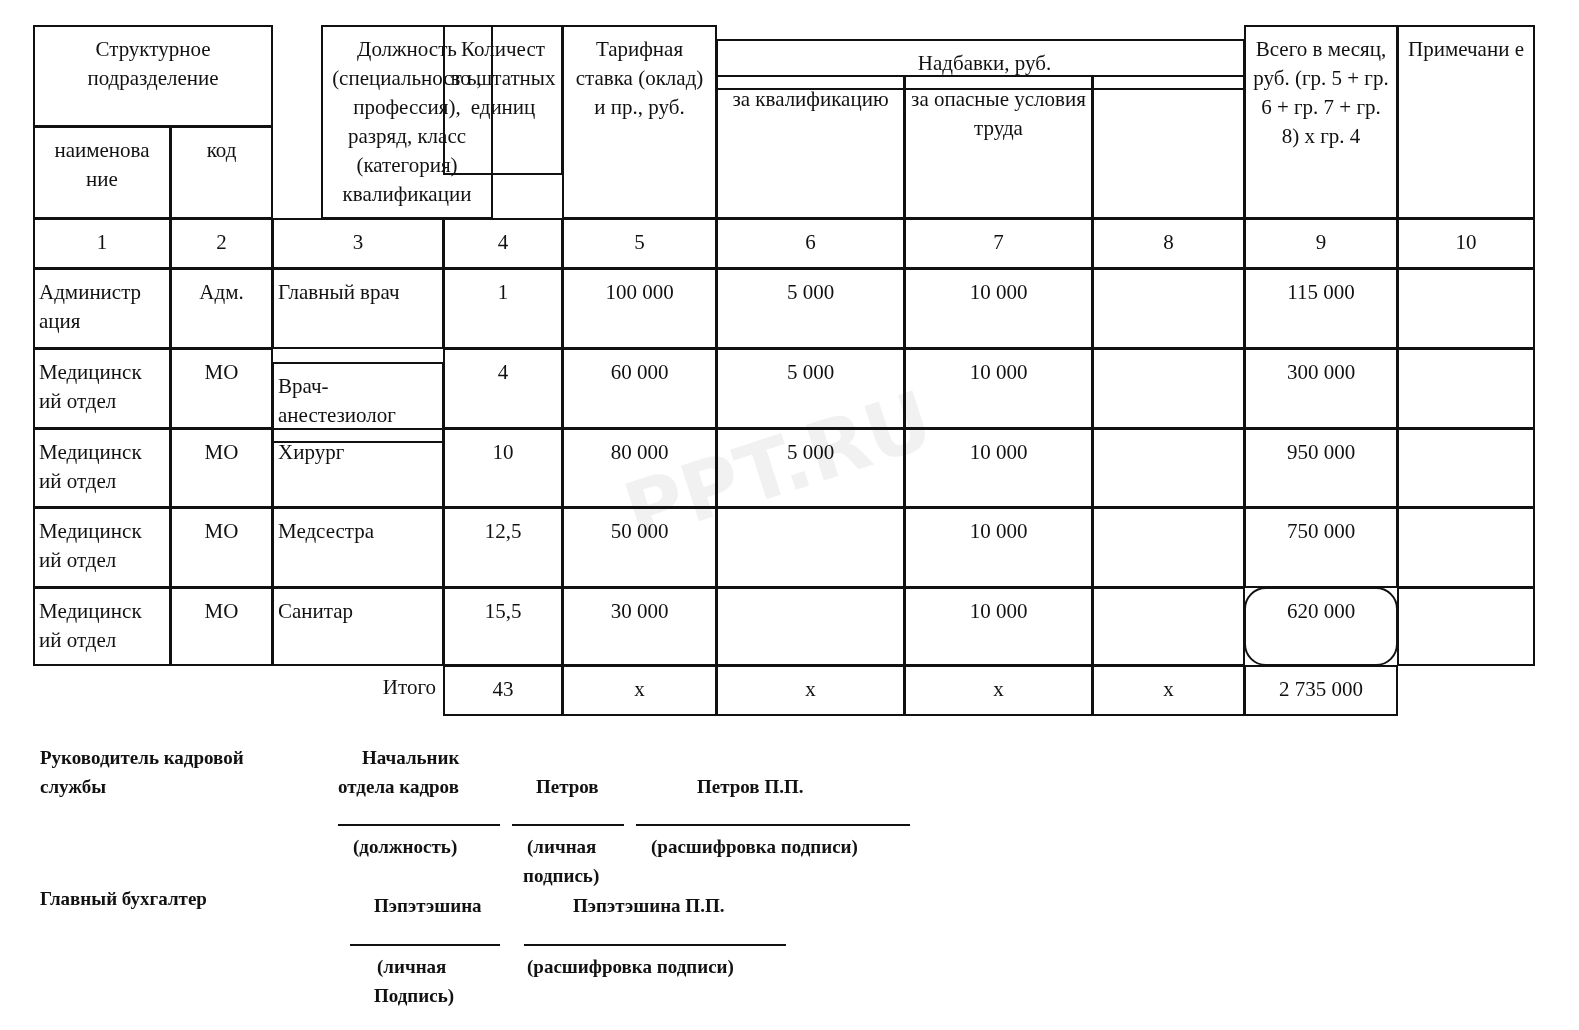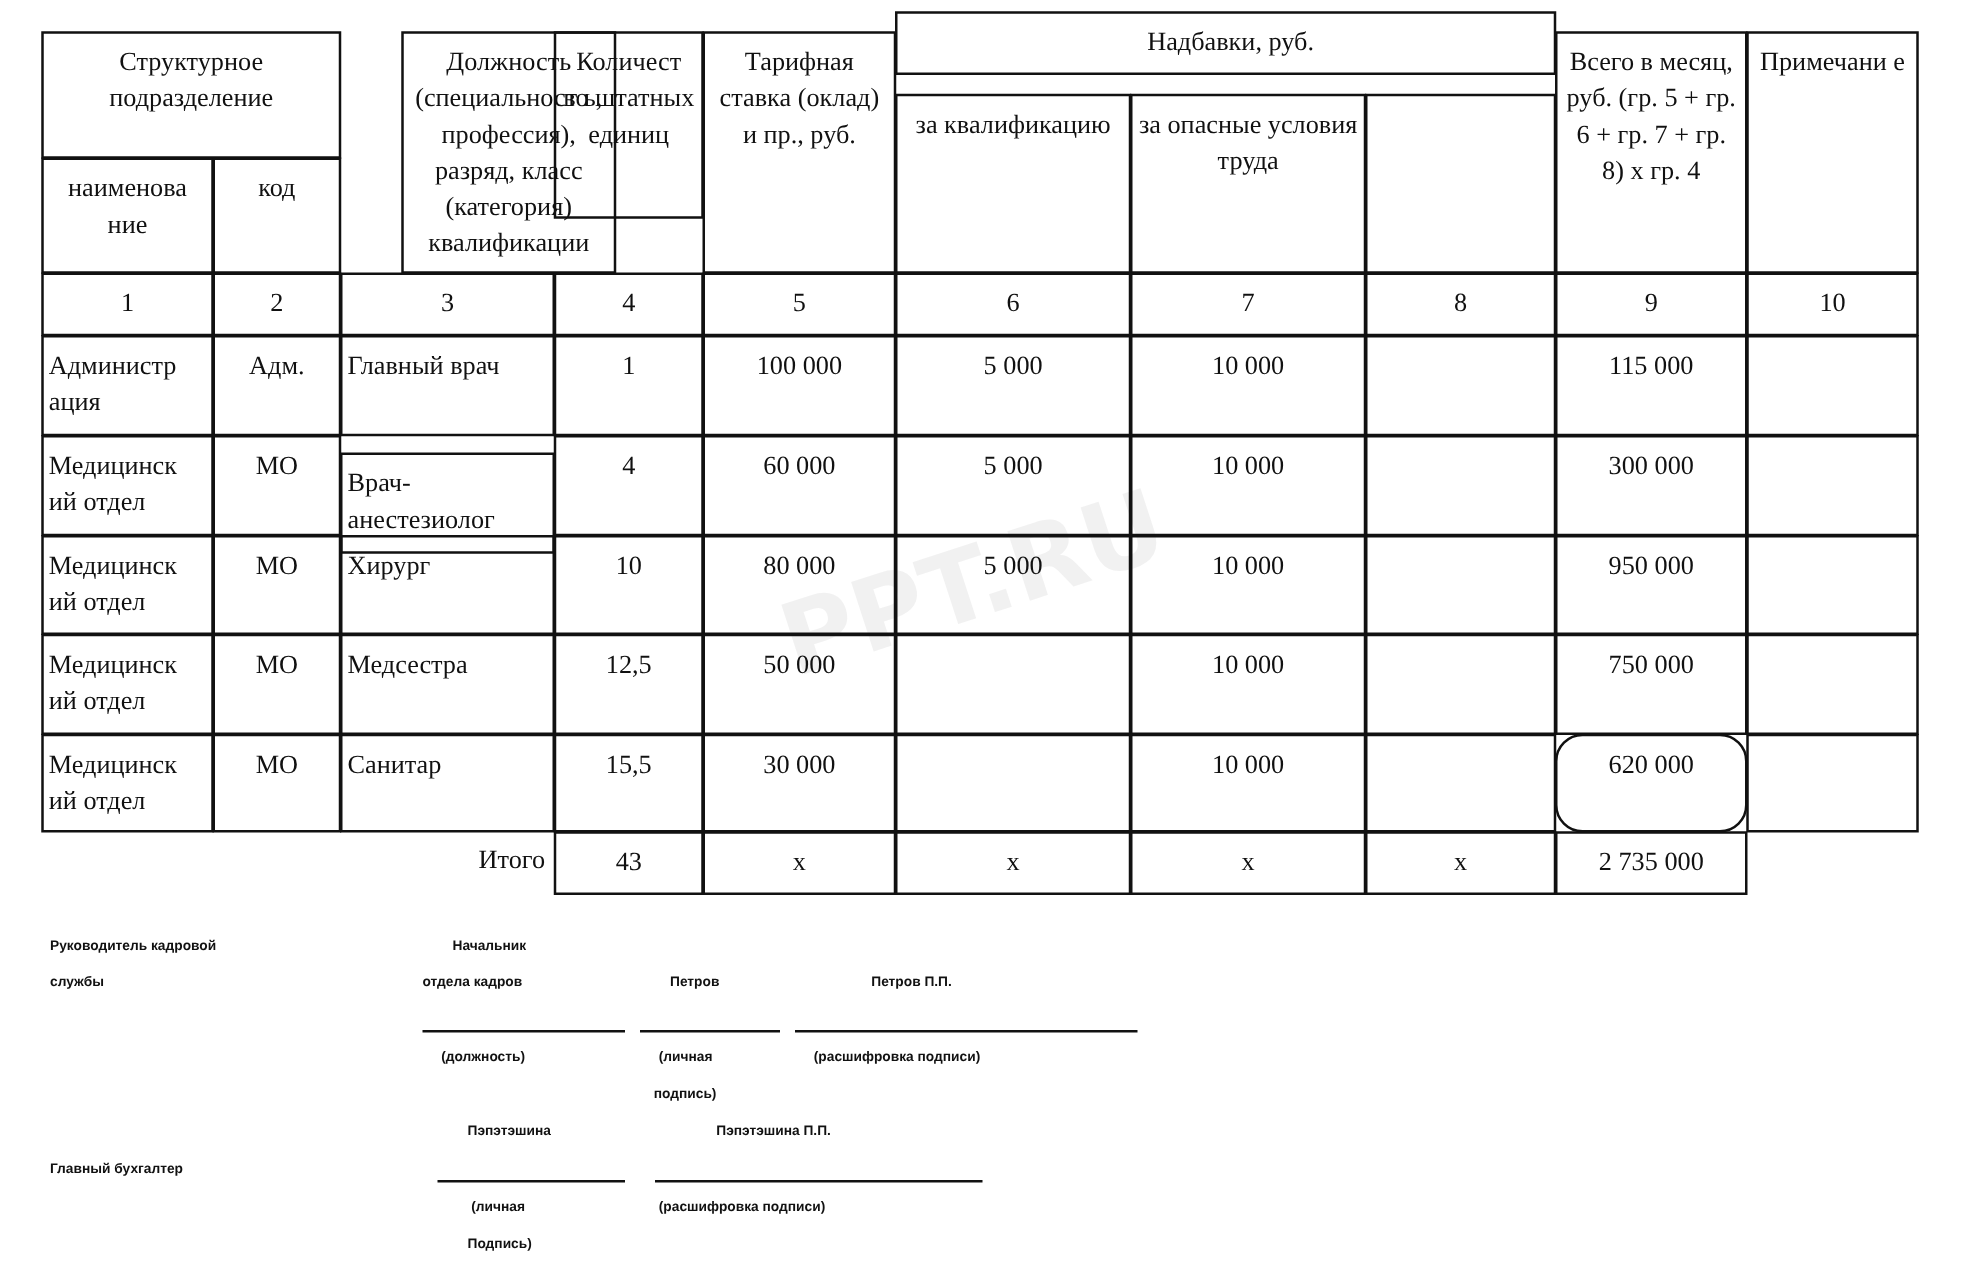--- a/index.html
+++ b/index.html
@@ -2,38 +2,38 @@
 <html><head>
 <meta charset="utf-8">
 <style>
   html, body { margin:0; padding:0; background:#fff; }
   body { width:1579px; height:1030px; position:relative; overflow:hidden; color:#111; }
   .tbl { position:absolute; left:0; top:0; }
   .c { position:absolute; box-sizing:border-box; border:2px solid #111; margin-left:-1px; margin-top:-1px;
        font-family:"Liberation Serif", serif; font-size:21px; line-height:29px; text-align:center; padding:8px 4px 0 4px; overflow:hidden; }
   .l { text-align:left; }
   .nb { border:none; }
-  .mono { position:absolute; font-family:Liberation Sans, sans-serif; font-weight:bold; font-size:11px; line-height:29px; white-space:nowrap; }
+  .mono { position:absolute; font-family:Liberation Serif, serif; font-weight:bold; font-size:19px; line-height:29px; white-space:nowrap; }
   .line { position:absolute; height:2px; background:#111; }
   .wm { position:absolute; left:620px; top:420px; font-family:"DejaVu Sans", sans-serif; font-weight:bold; font-size:80px; color:rgba(200,200,200,0.25); transform:rotate(-18deg); }
 </style>
 </head>
 <body>
 
 <div class="wm">PPT.RU</div>
 
 <div class="tbl">
 
   <div class="c" style="left:34px;top:26px;width:240px;height:102px;">Структурное подразделение</div>
   <div class="c" style="left:34px;top:127px;width:138px;height:93px;">наименова ние</div>
   <div class="c" style="left:171px;top:127px;width:103px;height:93px;">код</div>
   <div class="c" style="left:273px;top:26px;width:172px;height:194px;margin-left:48px;">Должность (специальност ь, профессия), разряд, класс (категория) квалификации</div>
   <div class="c" style="left:444px;top:26px;width:120px;height:150px;">Количест во штатных единиц</div>
   <div class="c" style="left:563px;top:26px;width:155px;height:194px;">Тарифная ставка (оклад) и пр., руб.</div>
-  <div class="c" style="left:717px;top:10px;width:529px;height:51px;padding-left:12px;">Надбавки, руб.</div>
+  <div class="c" style="left:717px;top:40px;width:529px;height:51px;padding-left:12px;">Надбавки, руб.</div>
   <div class="c" style="left:717px;top:76px;width:189px;height:144px;">за квалификацию</div>
   <div class="c" style="left:905px;top:76px;width:189px;height:144px;">за опасные условия труда</div>
   <div class="c" style="left:1093px;top:76px;width:153px;height:144px;"></div>
   <div class="c" style="left:1245px;top:26px;width:154px;height:194px;">Всего в месяц, руб. (гр. 5 + гр. 6 + гр. 7 + гр. 8) х гр. 4</div>
   <div class="c" style="left:1398px;top:26px;width:138px;height:194px;">Примечани е</div>
 
   <div class="c" style="left:34px;top:219px;width:138px;height:51px;">1</div>
   <div class="c" style="left:171px;top:219px;width:103px;height:51px;">2</div>
   <div class="c" style="left:273px;top:219px;width:172px;height:51px;">3</div>
   <div class="c" style="left:444px;top:219px;width:120px;height:51px;">4</div>
@@ -118,19 +118,19 @@
   <div class="line" style="left:338px;top:824px;width:162px;"></div>
   <div class="line" style="left:512px;top:824px;width:112px;"></div>
   <div class="line" style="left:636px;top:824px;width:274px;"></div>
   <div class="mono" style="left:353px;top:832px;">(должность)</div>
   <div class="mono" style="left:527px;top:832px;">(личная</div>
   <div class="mono" style="left:523px;top:861px;">подпись)</div>
   <div class="mono" style="left:651px;top:832px;">(расшифровка подписи)</div>
 
   <div class="mono" style="left:374px;top:891px;">Пэпэтэшина</div>
   <div class="mono" style="left:573px;top:891px;">Пэпэтэшина П.П.</div>
-  <div class="mono" style="left:40px;top:921px;">Главный бухгалтер</div>
+  <div class="mono" style="left:40px;top:884px;">Главный бухгалтер</div>
   <div class="line" style="left:350px;top:944px;width:150px;"></div>
   <div class="line" style="left:524px;top:944px;width:262px;"></div>
   <div class="mono" style="left:377px;top:952px;">(личная</div>
   <div class="mono" style="left:374px;top:981px;">Подпись)</div>
   <div class="mono" style="left:527px;top:952px;">(расшифровка подписи)</div>
 </div>
 
 </body></html>

